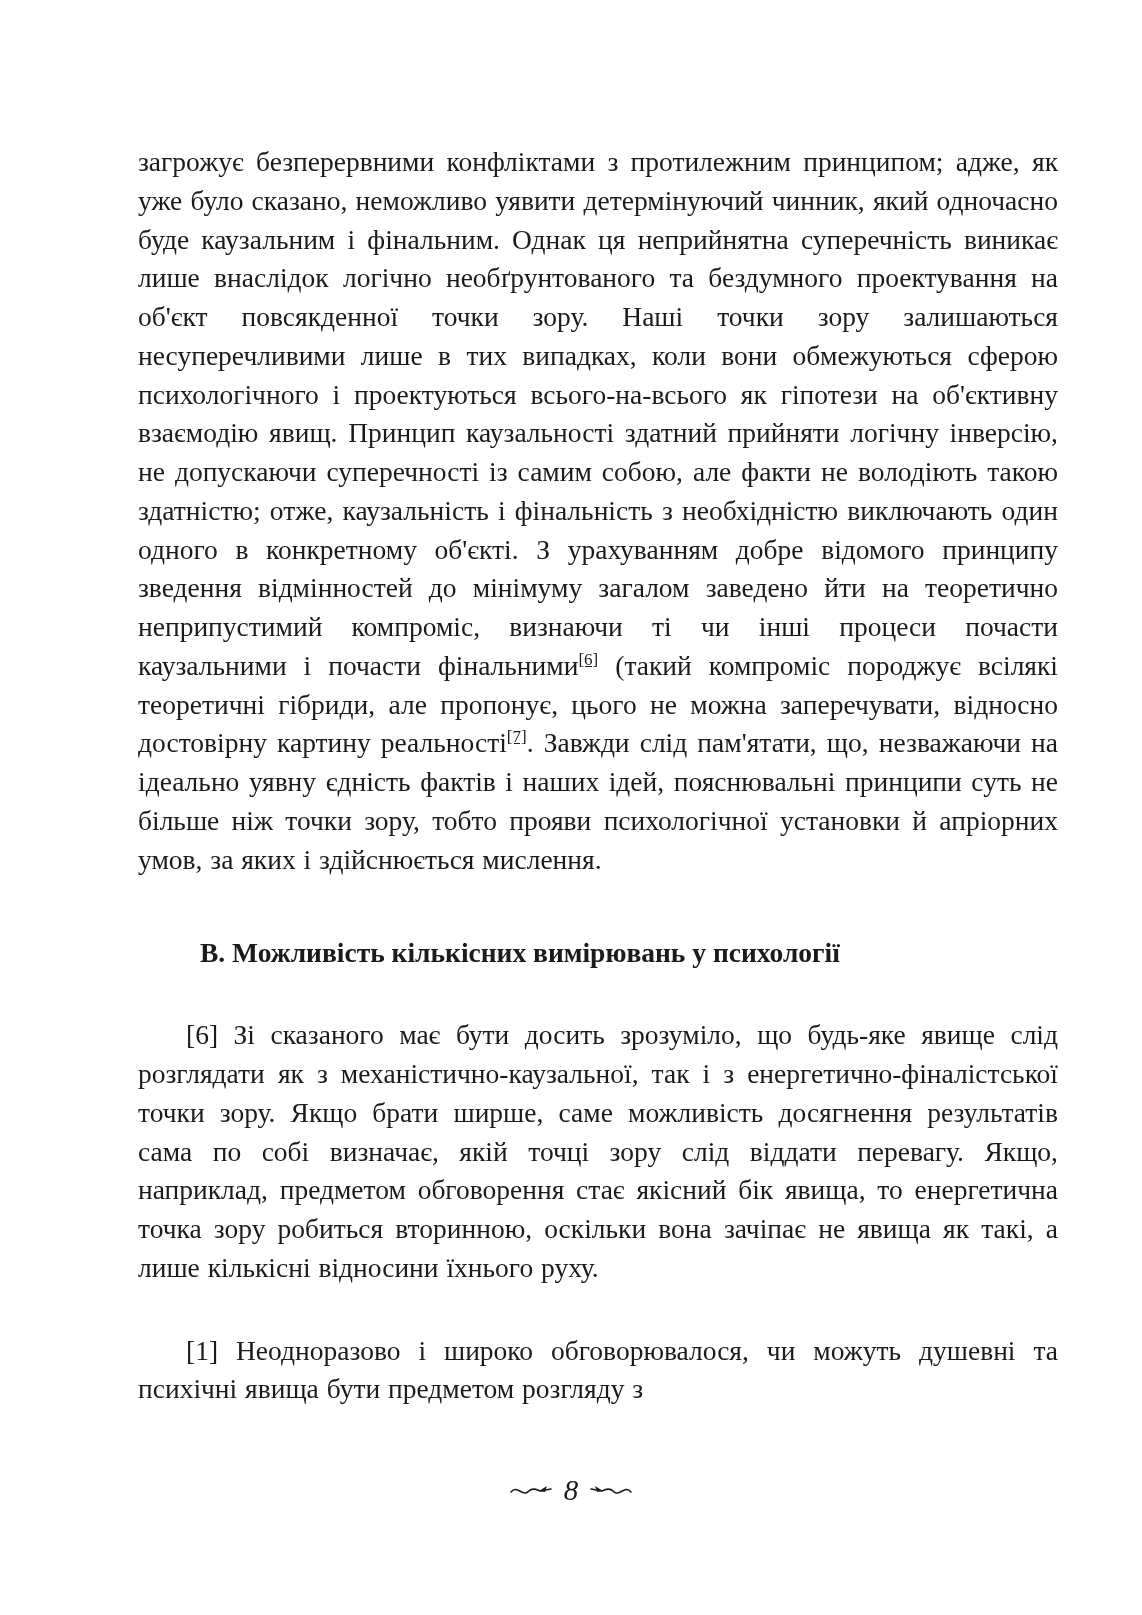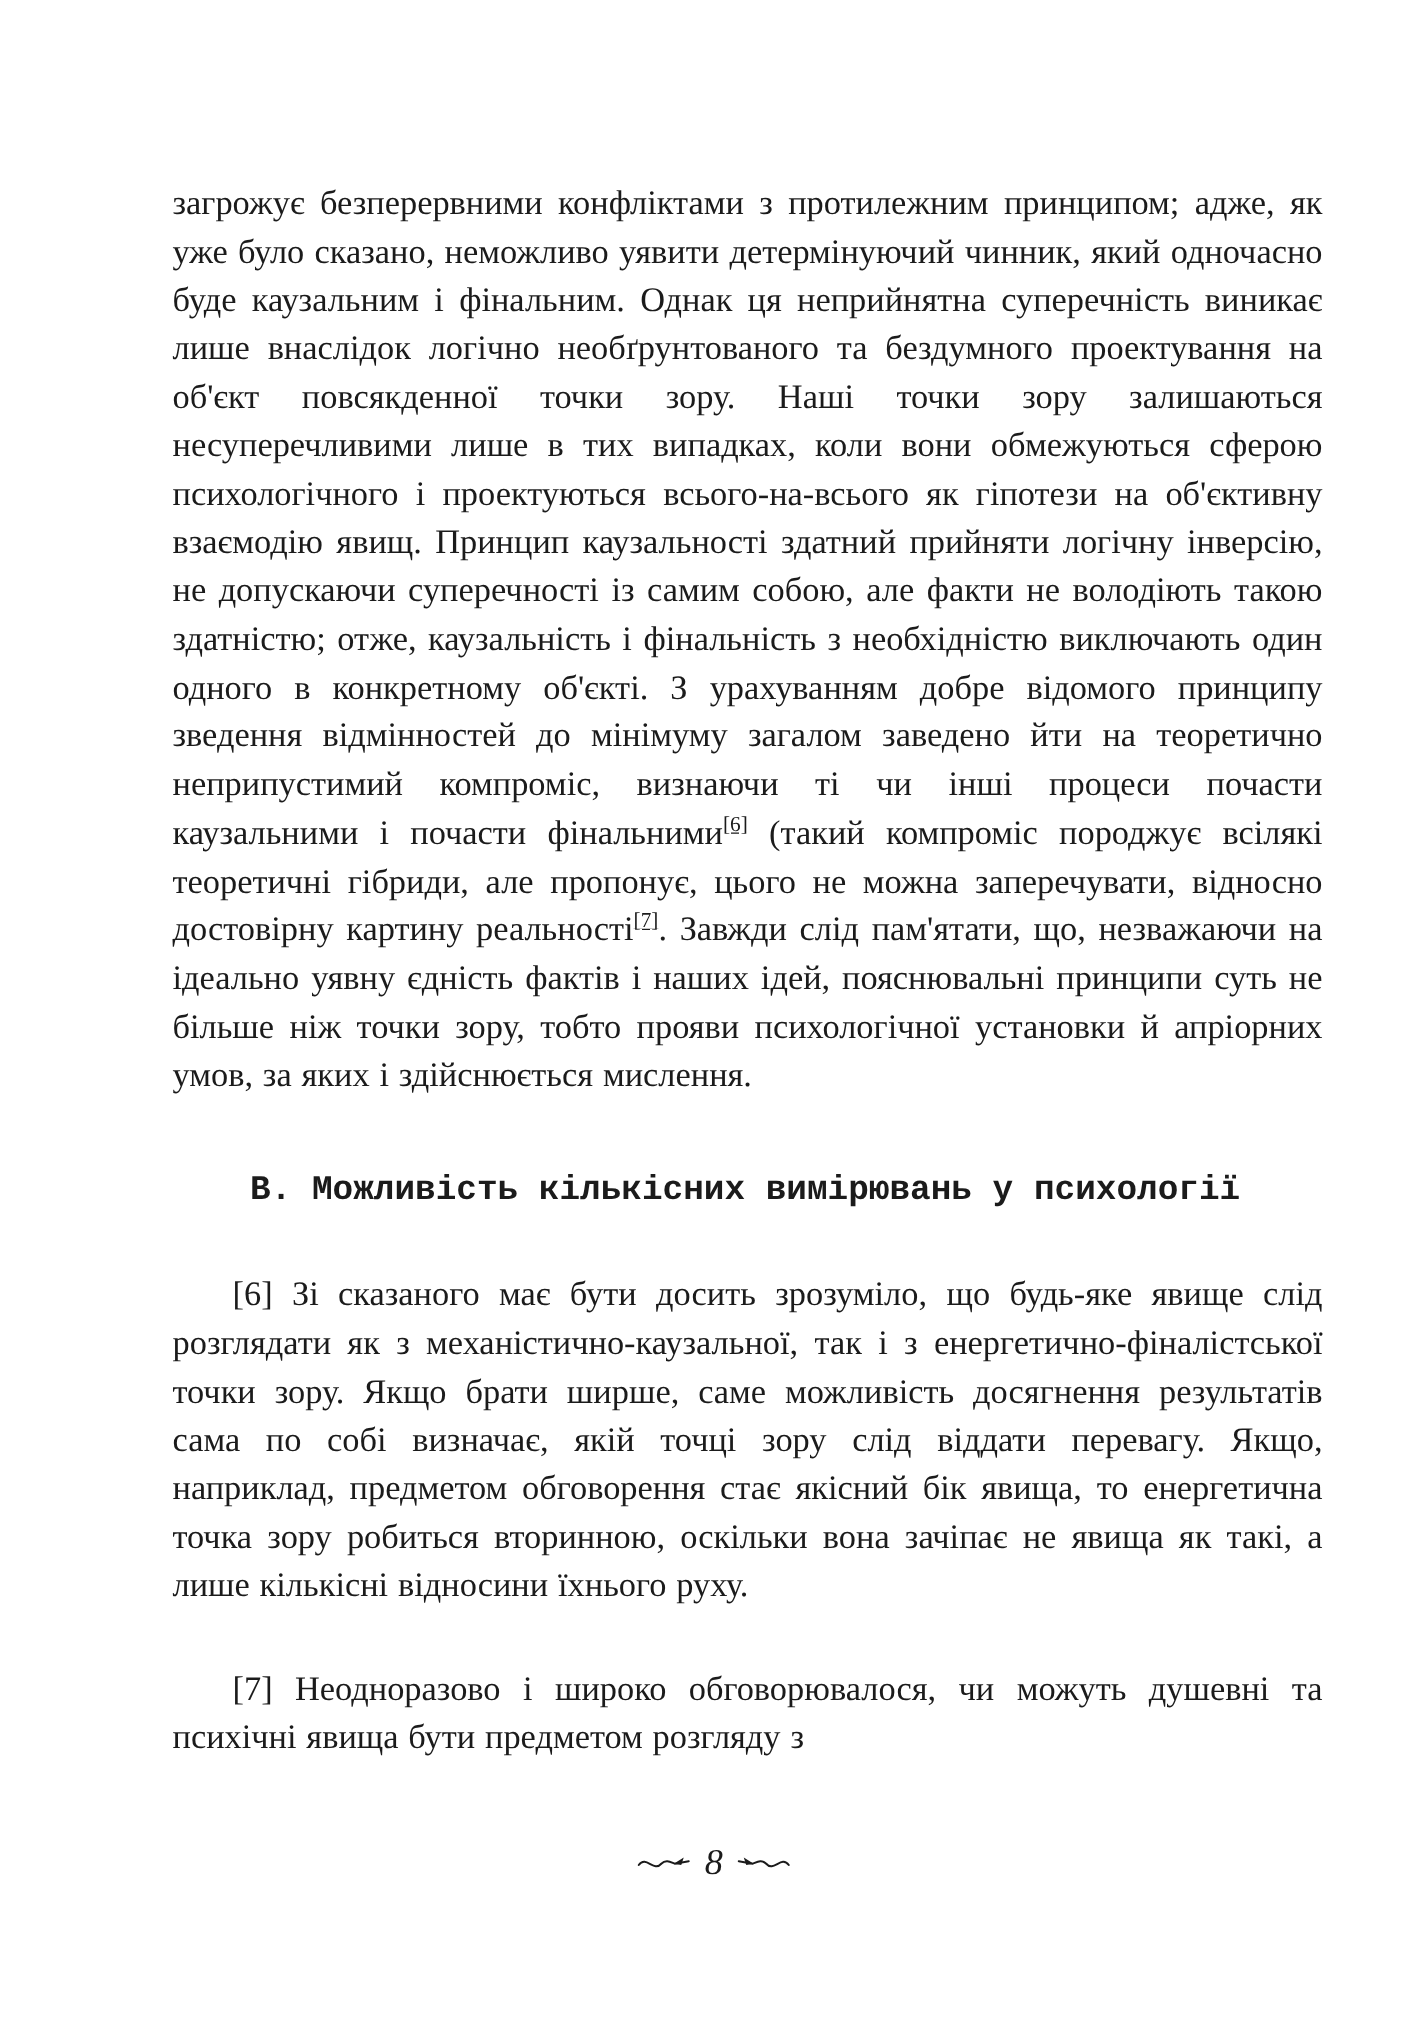--- a/index.html
+++ b/index.html
@@ -35,21 +35,20 @@
     cursor: pointer;
   }
   .section-heading {
     font-size: 27.5px;
     font-weight: bold;
     text-align: left;
     text-indent: 62px;
     margin-top: 54px;
     margin-bottom: 6px;
     line-height: 1.41;
-    font-family: Liberation Mono, monospace;
   }
   .footer {
     position: absolute;
     left: 0;
     right: 0;
     bottom: 108px;
     display: flex;
     justify-content: center;
     align-items: center;
     gap: 9px;
@@ -66,21 +65,21 @@
 <body>
 
 <div class="page">
 
   <p class="body-text no-indent"><span>загрожує безперервними конфліктами з протилежним принципом; адже, як уже було сказано, неможливо уявити детермінуючий чинник, який одночасно буде каузальним і фінальним. Однак ця неприйнятна суперечність виникає лише внаслідок логічно необґрунтованого та бездумного проектування на об'єкт повсякденної точки зору. Наші точки зору залишаються несуперечливими лише в тих випадках, коли вони обмежуються сферою психологічного і проектуються всього-на-всього як гіпотези на об'єктивну взаємодію явищ. Принцип каузальності здатний прийняти логічну інверсію, не допускаючи суперечності із самим собою, але факти не володіють такою здатністю; отже, каузальність і фінальність з необхідністю виключають один одного в конкретному об'єкті. З урахуванням добре відомого принципу зведення відмінностей до мінімуму загалом заведено йти на теоретично неприпустимий компроміс, визнаючи ті чи інші процеси почасти каузальними і почасти фінальними</span><sup class="fnref">[6]</sup><span> (такий компроміс породжує всілякі теоретичні гібриди, але пропонує, цього не можна заперечувати, відносно достовірну картину реальності</span><sup class="fnref">[7]</sup><span>. Завжди слід пам'ятати, що, незважаючи на ідеально уявну єдність фактів і наших ідей, пояснювальні принципи суть не більше ніж точки зору, тобто прояви психологічної установки й апріорних умов, за яких і здійснюється мислення.</span></p>
 
   <h2 class="section-heading">В. Можливість кількісних вимірювань у психології</h2>
 
   <p class="body-text indent">[6] Зі сказаного має бути досить зрозуміло, що будь-яке явище слід розглядати як з механістично-каузальної, так і з енергетично-фіналістської точки зору. Якщо брати ширше, саме можливість досягнення результатів сама по собі визначає, якій точці зору слід віддати перевагу. Якщо, наприклад, предметом обговорення стає якісний бік явища, то енергетична точка зору робиться вторинною, оскільки вона зачіпає не явища як такі, а лише кількісні відносини їхнього руху.</p>
 
-  <p class="body-text indent">[7] Неодноразово і широко обговорювалося, чи можуть душевні та психічні явища бути предметом розгляду з</p>
+  <p class="body-text indent">[1] Неодноразово і широко обговорювалося, чи можуть душевні та психічні явища бути предметом розгляду з</p>
 
   <div class="footer">
     <span class="ornament">
       <svg width="44" height="18" viewBox="0 0 44 18">
         <path d="M2 10 C 8 2, 14 16, 20 9 C 24 5, 28 8, 31 9 L 42 7" fill="none" stroke="#1b1b1b" stroke-width="1.6" stroke-linecap="round"></path>
         <path d="M30 9 L 38 4 L 36 10 Z" fill="#1b1b1b"></path>
       </svg>
     </span>
     <span class="page-number">8</span>
     <span class="ornament">

